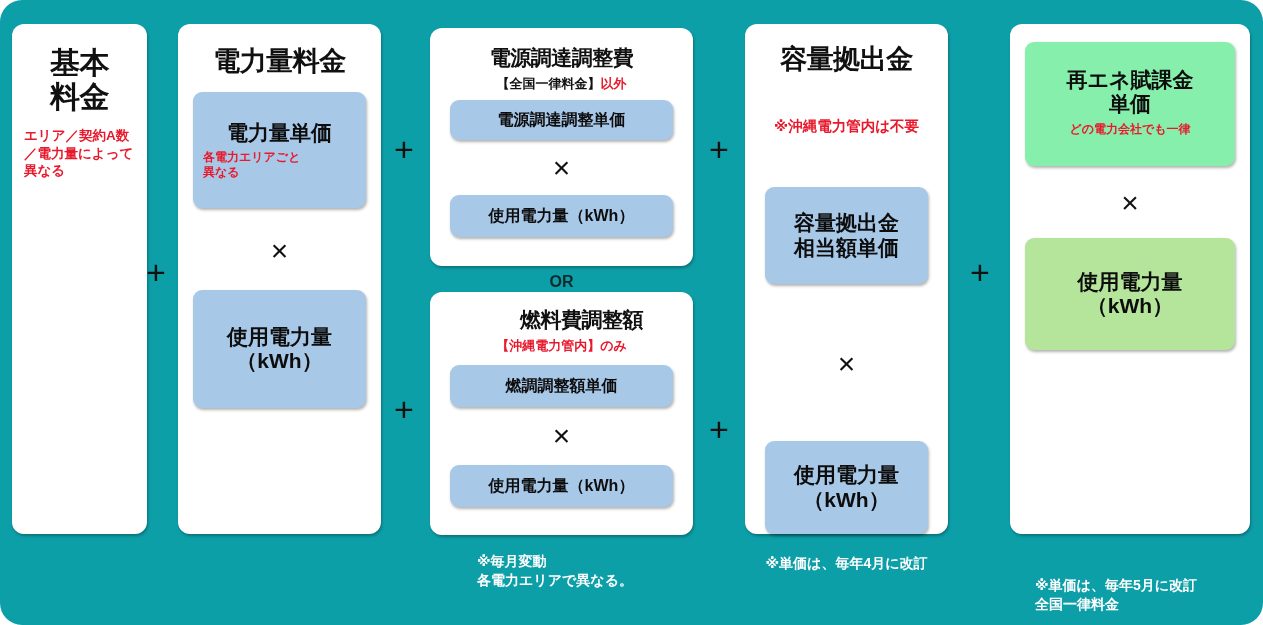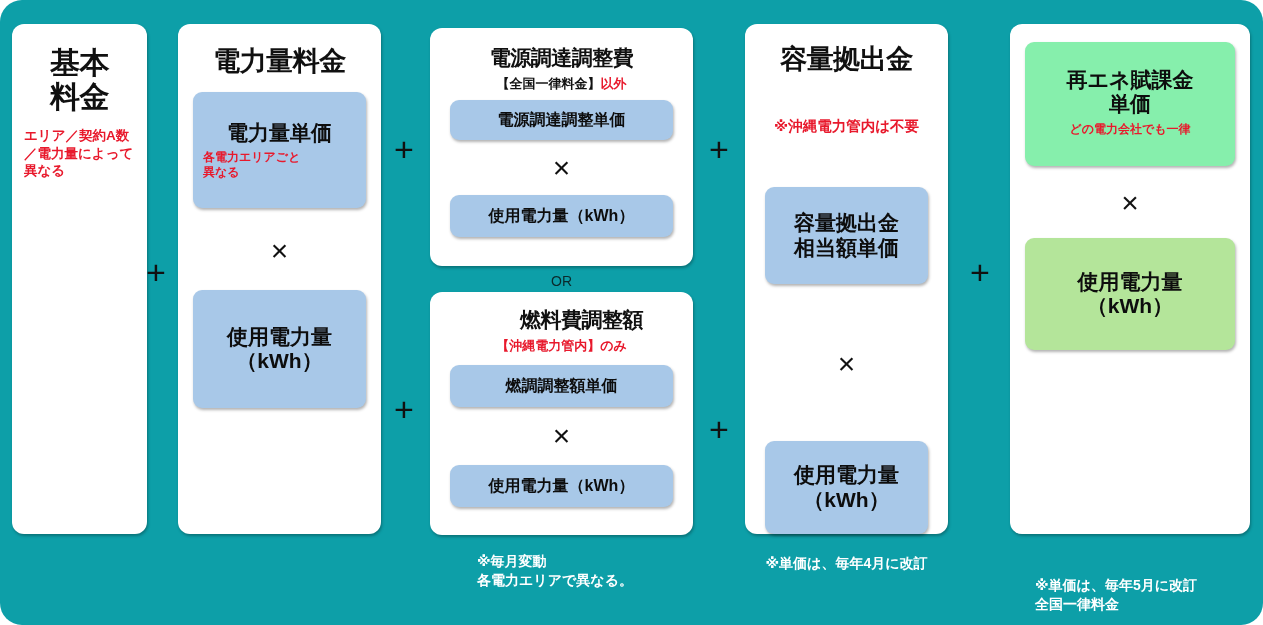--- a/index.html
+++ b/index.html
@@ -105,22 +105,22 @@
     position: absolute;
     font-size: 34px;
     font-weight: 500;
     color: #111111;
     line-height: 1;
     text-align: center;
     user-select: none;
   }
   .or-label {
     position: absolute;
-    font-size: 14px;
-    font-weight: normal;
+    font-size: 16px;
+    font-weight: bold;
     color: #0b2a2c;
     text-align: center;
   }
 
   
   .footnote {
     position: absolute;
     color: #ffffff;
     font-size: 14px;
     font-weight: bold;

